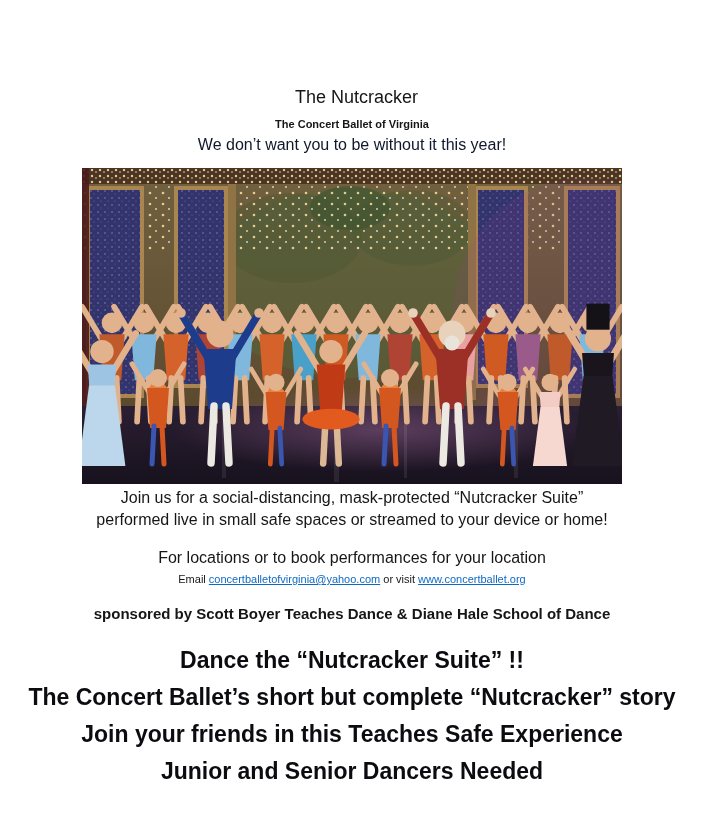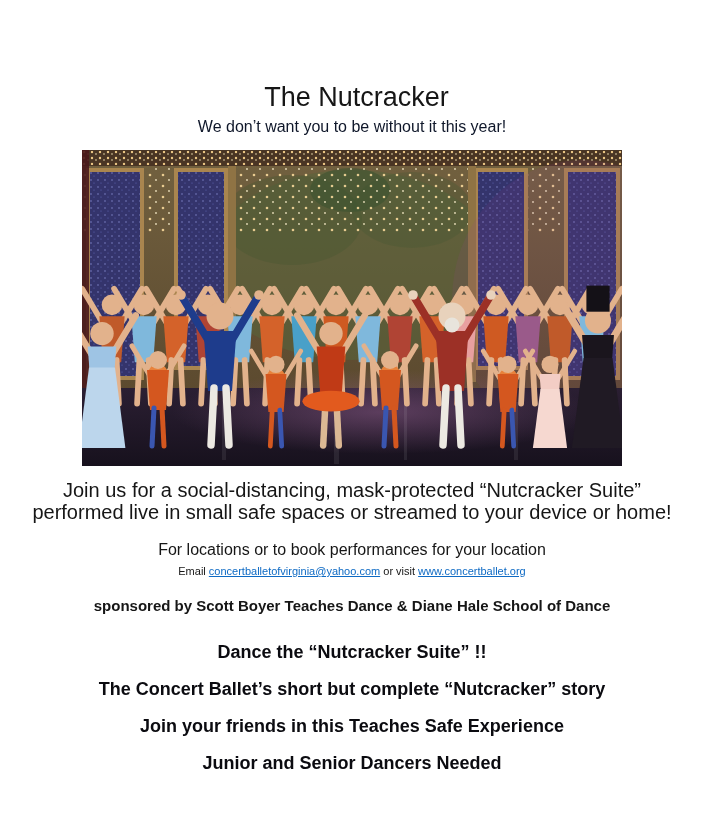--- a/index.html
+++ b/index.html
@@ -3,40 +3,41 @@
 <meta charset="utf-8">
 <style>
   html,body{margin:0;padding:0;background:#ffffff;}
   body{
     width:704px;height:826px;overflow:hidden;
     font-family:"Liberation Sans","DejaVu Sans",sans-serif;
     color:#111;
   }
   .page{width:704px;height:826px;position:relative;text-align:center;}
   .title{
-    padding-top:82px;font-size:27px;line-height:31px;font-weight:400;color:#161616;padding-left:9px;
+    padding-top:82px;font-size:18px;line-height:31px;font-weight:400;color:#161616;padding-left:9px;
   }
   .subtitle{font-size:11px;font-weight:700;margin-top:4px;line-height:14px;color:#161616;}
   .tagline{font-size:16px;margin-top:3px;line-height:21px;color:#0f172a;}
   figure.photo{margin:13px auto 0 auto;width:540px;height:316px;padding:0;}
   figure.photo svg{display:block;}
-  .join{margin-top:13px;font-size:20px;line-height:22px;color:#161616;}
+  .join{margin-top:3px;font-size:16px;line-height:22px;color:#161616;}
   .locations{margin-top:16px;font-size:16px;line-height:21px;color:#161616;text-align:center;}
   .emailline{font-size:11px;line-height:23px;color:#161616;}
   .emailline a{color:#0e6ac4;text-decoration:underline;cursor:pointer;}
   .sponsored{font-size:15px;font-weight:700;line-height:14px;margin-top:16px;color:#161616;}
   .headlines{margin-top:29px;}
-  .headline{font-size:18px;font-weight:700;line-height:21px;margin:0 0 16px 0;color:#0b0b10;}
+  .headline{font-size:23px;font-weight:700;line-height:21px;margin:0 0 16px 0;color:#0b0b10;}
 </style>
 </head>
 <body>
 
 <div class="page">
 
   <div class="title">The Nutcracker</div>
+  <div class="subtitle">The Concert Ballet of Virginia</div>
   <div class="tagline">We don’t want you to be without it this year!</div>
 
   <figure class="photo">
     <svg role="img" viewBox="0 0 540 316" width="540" height="316" aria-label="Concert Ballet of Virginia dancers in colorful Nutcracker costumes taking a curtain call on a stage with twinkle lights and blue panels">
       <defs>
         <pattern id="lights" width="13" height="11" patternUnits="userSpaceOnUse">
           <circle cx="3" cy="3" r="1.3" fill="#ffdfa0"></circle>
           <circle cx="9" cy="8" r="0.9" fill="#fff3cf"></circle>
         </pattern>
         <pattern id="lights2" width="8" height="6" patternUnits="userSpaceOnUse">

